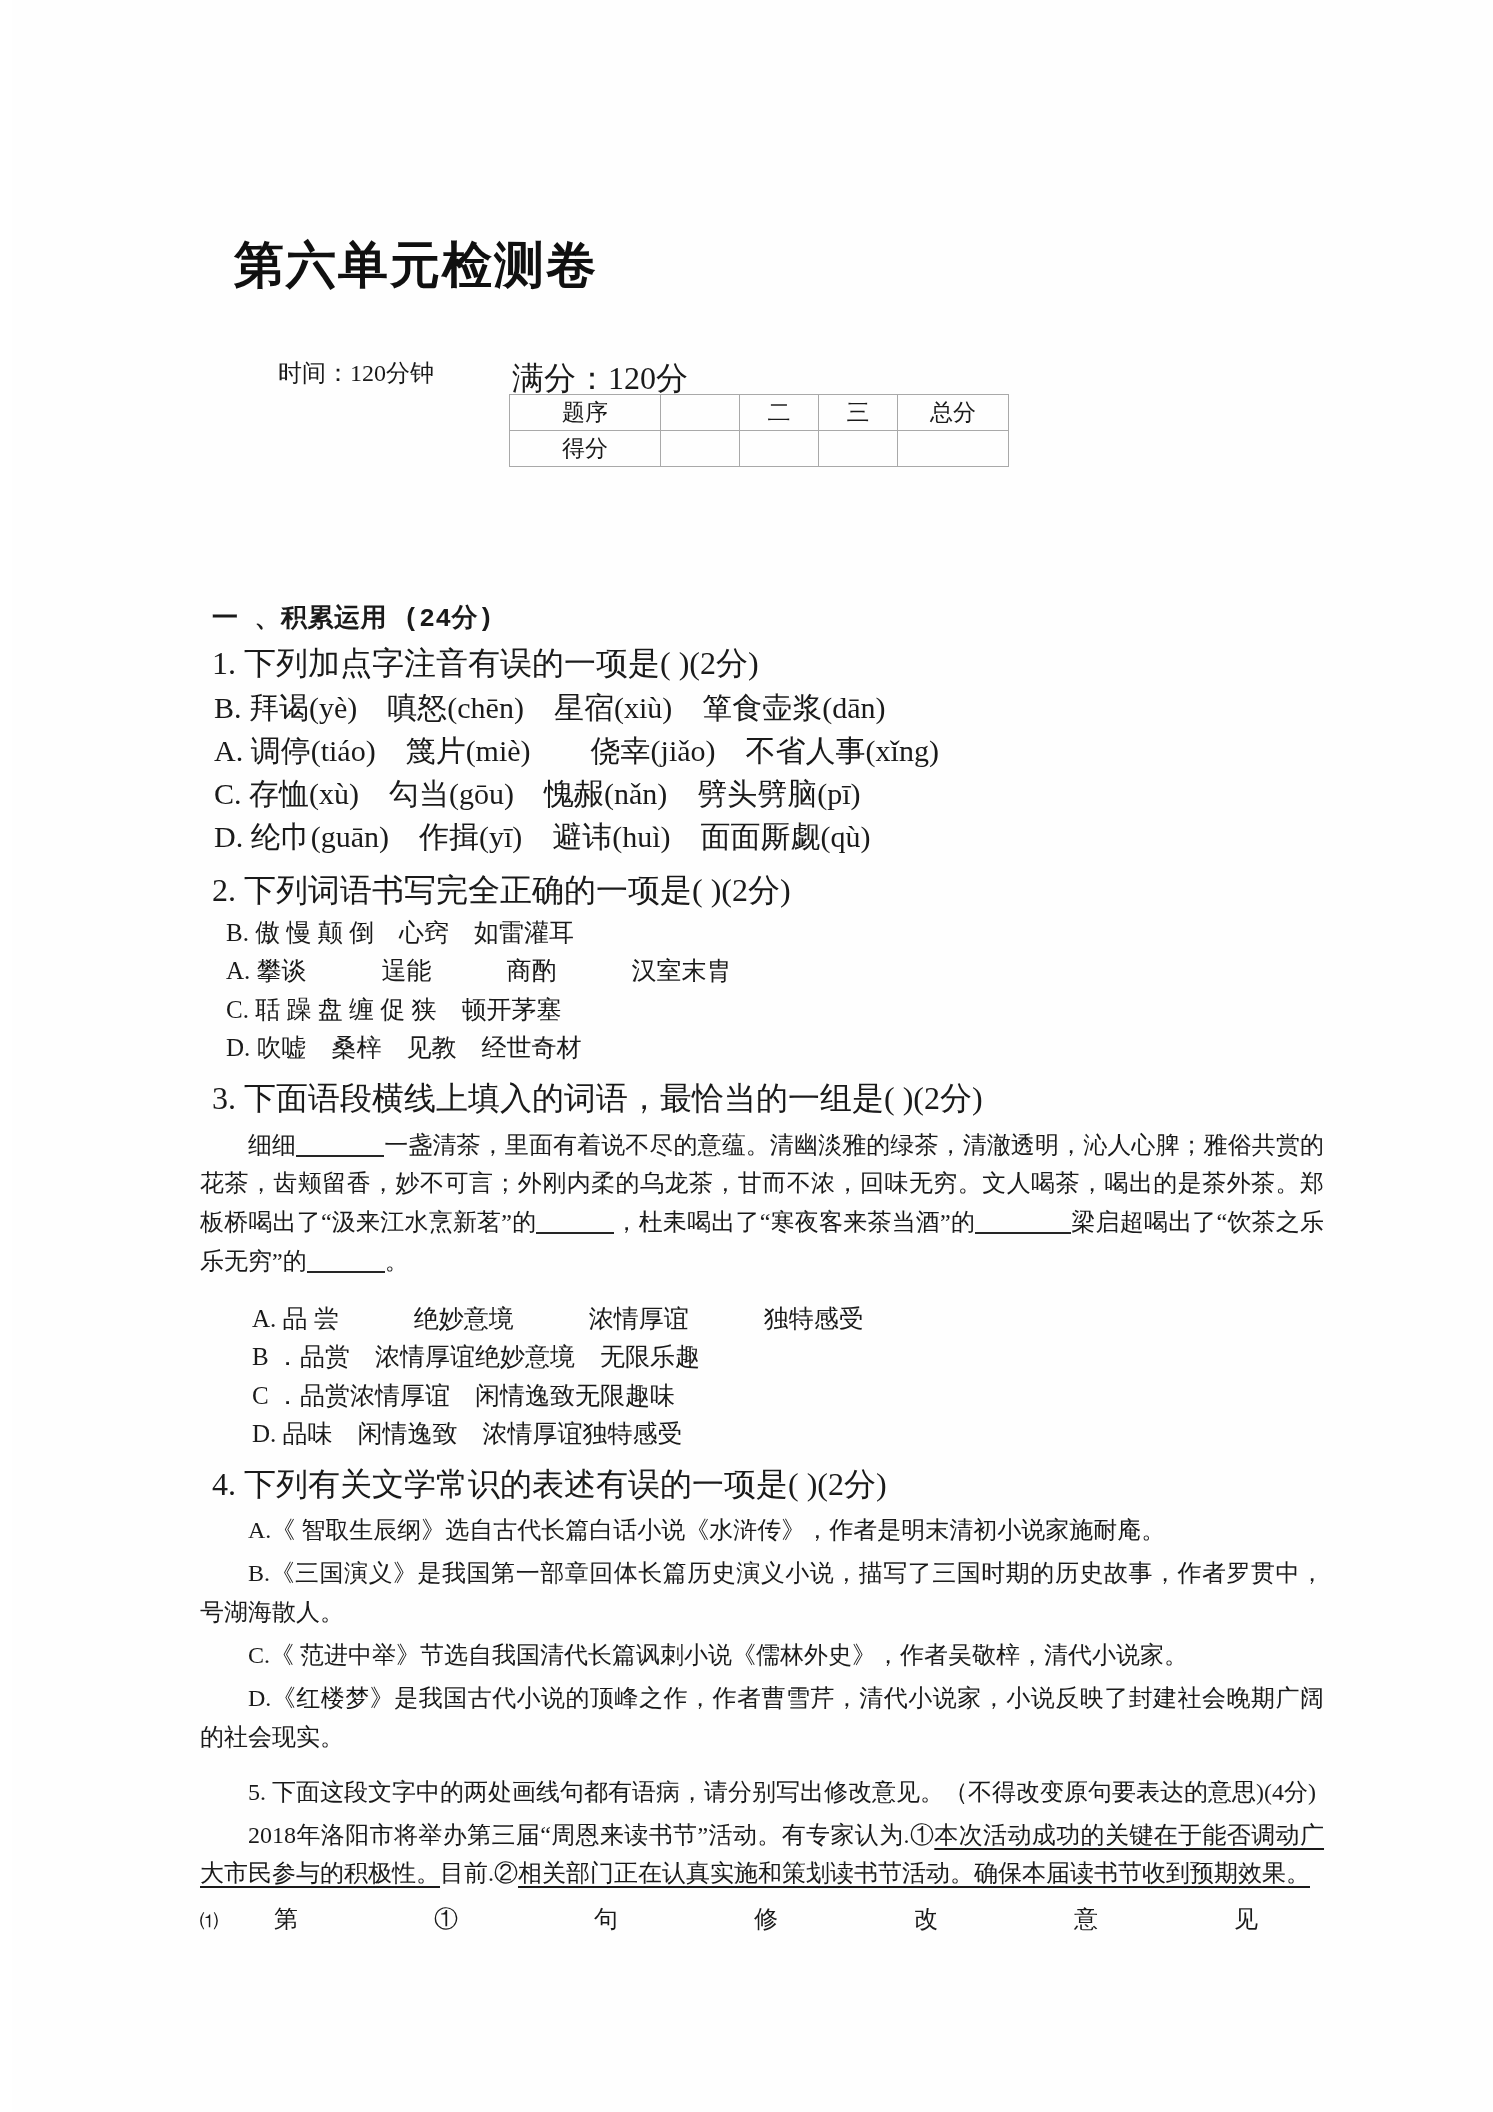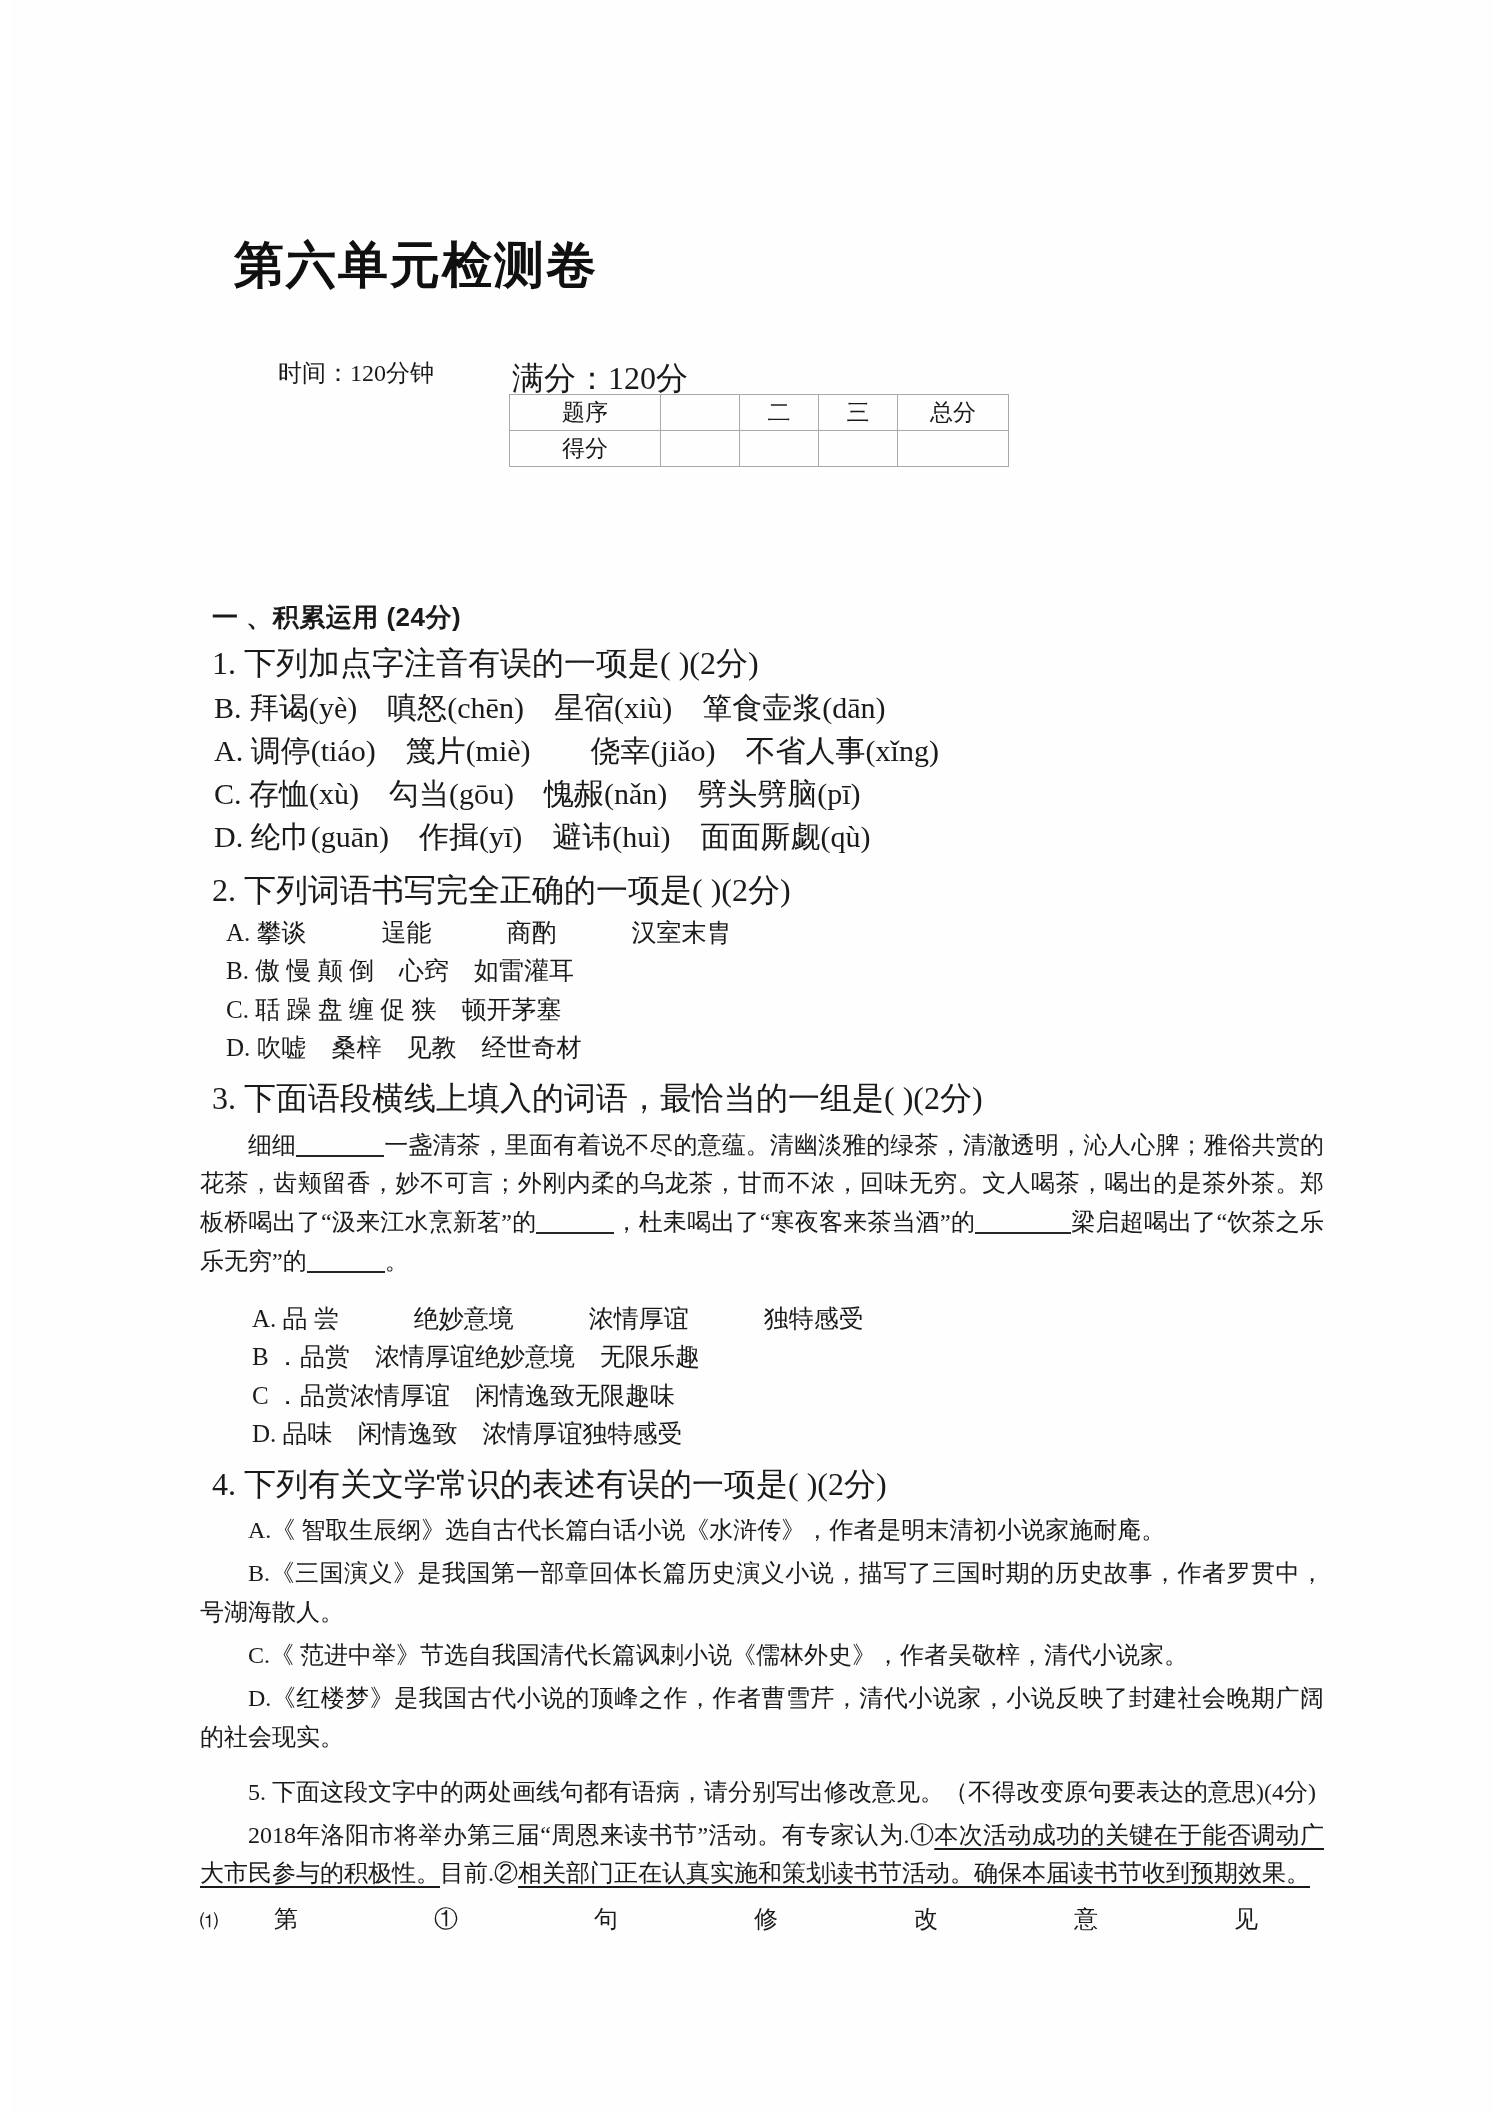--- a/index.html
+++ b/index.html
@@ -67,21 +67,21 @@
   .score-table td.c3 { width: 78px; }
   .score-table td.c4 { width: 110px; }
 
   .content {
     position: absolute;
     left: 188px;
     top: 600px;
     width: 1140px;
   }
   .sec-head {
-    font-family: Liberation Sans, sans-serif;
+    font-family: Liberation Mono, monospace;
     font-weight: bold;
     font-size: 26px;
     letter-spacing: 0.5px;
     margin: 0 0 6px 12px;
     white-space: nowrap;
   }
   .qline {
     font-size: 32px;
     line-height: 1.42;
     margin: 0 0 2px 12px;
@@ -171,22 +171,22 @@
 
     <div class="qline">1. 下列加点字注音有误的一项是(    )(2分)</div>
     <div class="opt-big">B. 拜谒(yè)　嗔怒(chēn)　星宿(xiù)　箪食壶浆(dān)</div>
     <div class="opt-big">A. 调停(tiáo)　篾片(miè)　　侥幸(jiǎo)　不省人事(xǐng)</div>
     <div class="opt-big">C. 存恤(xù)　勾当(gōu)　愧赧(nǎn)　劈头劈脑(pī)</div>
     <div class="opt-big">D. 纶巾(guān)　作揖(yī)　避讳(huì)　面面厮觑(qù)</div>
 
     <div class="gap-sm"></div>
 
     <div class="qline">2. 下列词语书写完全正确的一项是(    )(2分)</div>
+    <div class="opt">B. 傲 慢 颠 倒　心窍　如雷灌耳</div>
     <div class="opt">A. 攀谈　　　逞能　　　商酌　　　汉室末胄</div>
-    <div class="opt">B. 傲 慢 颠 倒　心窍　如雷灌耳</div>
     <div class="opt">C. 聒 躁 盘 缠 促 狭　顿开茅塞</div>
     <div class="opt">D. 吹嘘　桑梓　见教　经世奇材</div>
 
     <div class="gap-sm"></div>
 
     <div class="qline">3. 下面语段横线上填入的词语，最恰当的一组是(    )(2分)</div>
     <div class="para indent"><span>细细</span><span class="blank-s"></span><span>一盏清茶，里面有着说不尽的意蕴。清幽淡雅的绿茶，清澈透明，沁人心脾；雅俗共赏的花茶，齿颊留香，妙不可言；外刚内柔的乌龙茶，甘而不浓，回味无穷。文人喝茶，喝出的是茶外茶。郑板桥喝出了“汲来江水烹新茗”的</span><span class="blank-l"></span><span>，杜耒喝出了“寒夜客来茶当酒”的</span><span class="blank-m"></span><span>梁启超喝出了“饮茶之乐乐无穷”的</span><span class="blank-l"></span><span>。</span></div>
 
     <div class="gap"></div>
 

